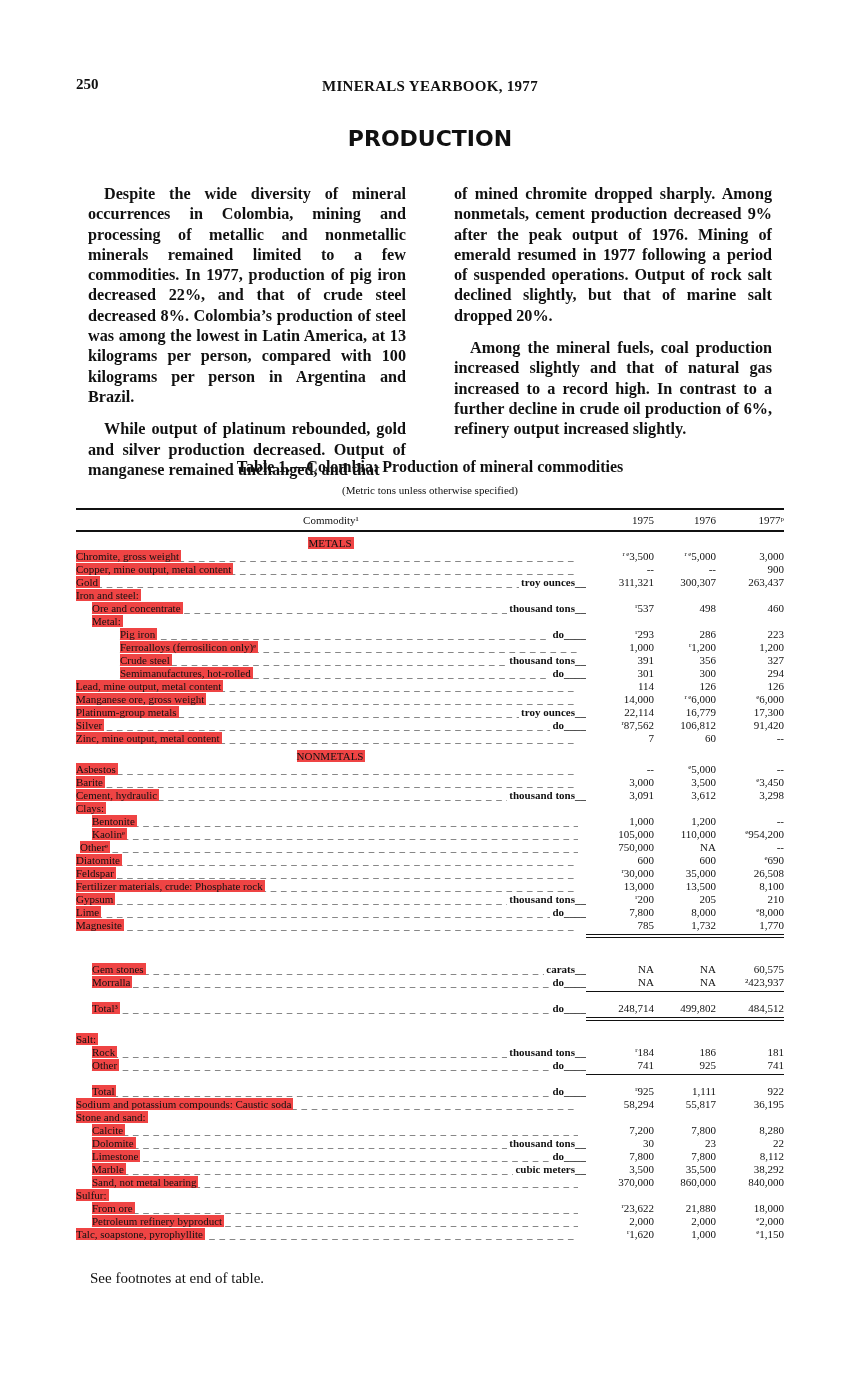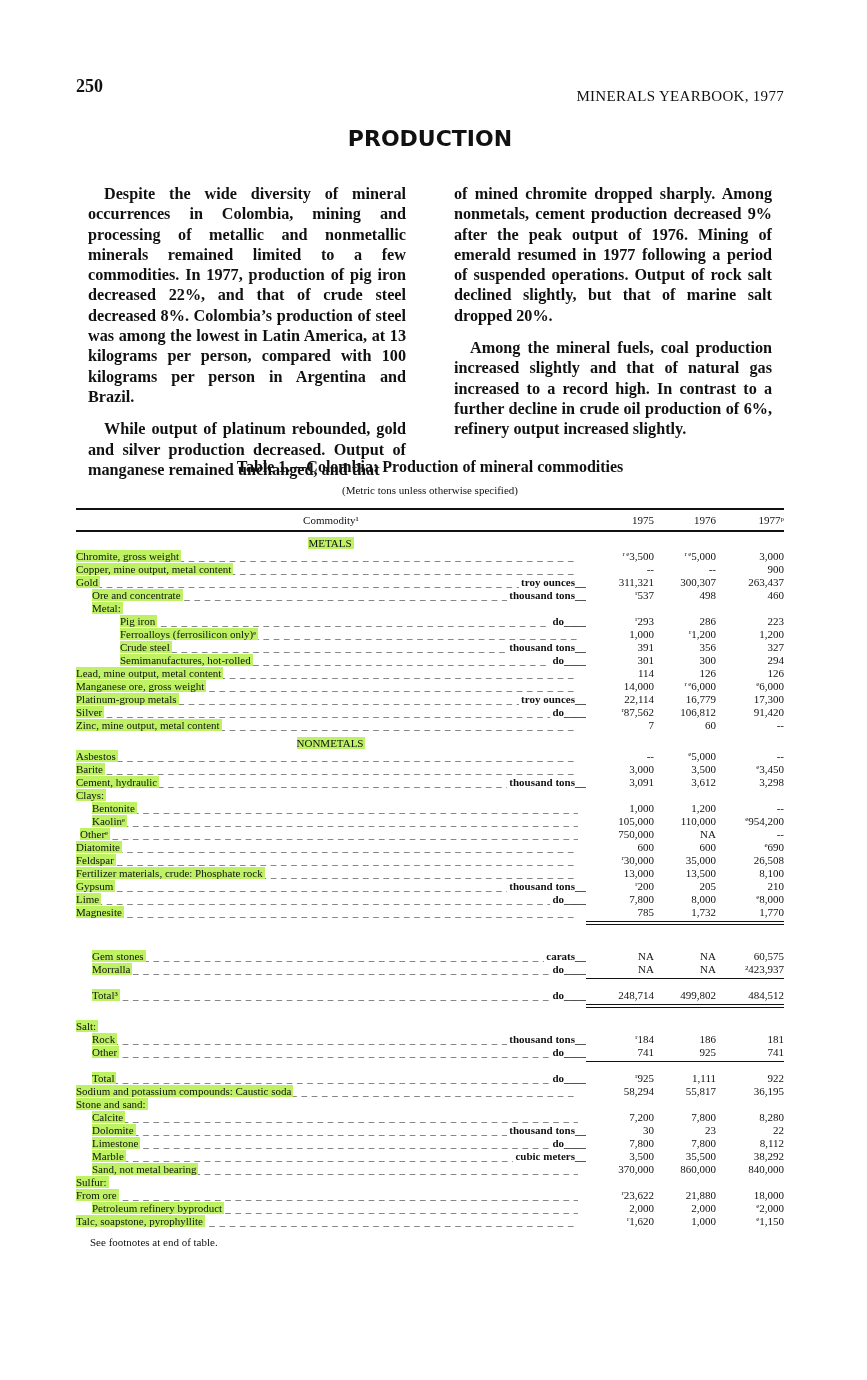--- a/index.html
+++ b/index.html
@@ -1,42 +1,42 @@
 <!DOCTYPE html>
 <html><head>
 <meta charset="utf-8">
 <style>
   html,body{margin:0;padding:0;background:#fff;}
   body{width:867px;height:1380px;position:relative;font-family:"DejaVu Serif","Liberation Serif",serif;color:#111;overflow:hidden;}
   .page{position:absolute;left:76px;top:0;width:708px;}
   .hdr{position:absolute;top:76px;left:0;width:708px;height:24px;}
-  .pgnum{position:absolute;left:0;top:0;font-size:18px;font-family:"Liberation Serif",serif;font-weight:bold;}
-  .runhead{position:absolute;left:0;width:708px;text-align:right;top:12px;font-size:15px;font-weight:normal;letter-spacing:0.3px;font-family:"Liberation Serif",serif;}
+  .pgnum{position:absolute;left:0;top:0;font-size:15px;font-family:"Liberation Serif",serif;font-weight:bold;}
+  .runhead{position:absolute;left:0;width:708px;text-align:center;top:2px;font-size:15px;font-weight:bold;letter-spacing:0.3px;font-family:"Liberation Serif",serif;}
   .sect{position:absolute;top:126px;left:0;width:708px;text-align:center;font-family:"DejaVu Sans",sans-serif;font-weight:bold;font-size:22px;}
   .cols{position:absolute;top:172px;left:0;width:708px;display:flex;justify-content:space-between;}
   .col{width:342px;font-family:"Liberation Serif",serif;font-size:16.2px;line-height:20.3px;text-align:justify;font-weight:bold;}
   .col p{margin:12px;text-indent:16px;}
   .ttitle{position:absolute;top:458px;left:0;width:708px;text-align:center;font-family:"Liberation Serif",serif;font-weight:bold;font-size:16px;}
   .tsub{position:absolute;top:484px;left:0;width:708px;text-align:center;font-family:"Liberation Serif",serif;font-size:11px;}
   .tbl{position:absolute;top:508px;left:0;width:708px;font-family:"Liberation Serif",serif;font-size:11px;}
   .rule2{border-top:2px solid #111;}
   .thead{display:flex;height:20px;align-items:center;border-bottom:2px solid #111;}
   .row{display:flex;height:13px;line-height:13px;white-space:nowrap;}
   .c0{width:510px;position:relative;overflow:hidden;}
   .num{width:66px;text-align:right;}
   .n1{width:68px;} .n2{width:62px;} .n3{width:68px;}
-  .lbl{position:relative;background:#bef264;padding-right:2px;z-index:1;}
+  .lbl{position:relative;background:#ef4444;padding-right:2px;z-index:1;}
   .dots{position:absolute;left:0;right:8px;top:0;overflow:hidden;letter-spacing:1px;}
   .unit{position:absolute;right:0;top:0;background:#fff;padding-left:2px;z-index:1;font-weight:bold;}
   .cat{text-align:center;height:18px;line-height:22px;padding-left:0;}
   .gap{height:10px;}
   sup{font-size:7px;vertical-align:top;line-height:8px;}
   .dbl{margin-left:510px;border-top:1px solid #111;border-bottom:1px solid #111;height:2px;margin-top:2px;margin-bottom:2px;}
   .sgl{margin-left:510px;border-top:1px solid #111;margin-top:2px;}
-  .foot{font-size:11px;margin-top:8px;padding-left:14px;}
+  .foot{font-size:15px;margin-top:29px;padding-left:14px;}
 </style>
 </head>
 <body>
 
 <div class="page">
   <div class="hdr">
     <div class="pgnum">250</div>
     <div class="runhead">MINERALS YEARBOOK, 1977</div>
   </div>
   <div class="sect">PRODUCTION</div>
@@ -82,20 +82,26 @@
           <div class="num n2">--</div>
           <div class="num n3">900</div>
         </div>
         <div class="row">
           <div class="c0"><span class="dots" style="padding-left: 0px;">_ _ _ _ _ _ _ _ _ _ _ _ _ _ _ _ _ _ _ _ _ _ _ _ _ _ _ _ _ _ _ _ _ _ _ _ _ _ _ _ _ _ _ _ _ _ _ _ _ _ _ _ _ _ _ _ _ _ _ _ _ _ _ _ _ _ _ _ _ _ _ _ _ _ _ _ _ _ _ _ _ _ _ _ _ _ _ _ _ _ _ _ _ _ _ _ _ _ _ _ _ _ _ _ _ _ _ _ _ _ _ _ _ _ _ _ _ _ _ _ </span><span class="lbl">Gold</span><span class="unit">troy ounces__</span></div>
           <div class="num n1">311,321</div>
           <div class="num n2">300,307</div>
           <div class="num n3">263,437</div>
         </div>
         <div class="row">
+          <div class="c0"><span class="lbl">Iron and steel:</span></div>
+          <div class="num n1"></div>
+          <div class="num n2"></div>
+          <div class="num n3"></div>
+        </div>
+        <div class="row">
           <div class="c0"><span class="dots" style="padding-left: 16px;">_ _ _ _ _ _ _ _ _ _ _ _ _ _ _ _ _ _ _ _ _ _ _ _ _ _ _ _ _ _ _ _ _ _ _ _ _ _ _ _ _ _ _ _ _ _ _ _ _ _ _ _ _ _ _ _ _ _ _ _ _ _ _ _ _ _ _ _ _ _ _ _ _ _ _ _ _ _ _ _ _ _ _ _ _ _ _ _ _ _ _ _ _ _ _ _ _ _ _ _ _ _ _ _ _ _ _ _ _ _ _ _ _ _ _ _ _ _ _ _ </span><span class="lbl" style="margin-left: 16px;">Ore and concentrate</span><span class="unit">thousand tons__</span></div>
           <div class="num n1"><sup>r</sup>537</div>
           <div class="num n2">498</div>
           <div class="num n3">460</div>
         </div>
         <div class="row">
           <div class="c0"><span class="lbl" style="margin-left: 16px;">Metal:</span></div>
           <div class="num n1"></div>
           <div class="num n2"></div>
           <div class="num n3"></div>
@@ -335,21 +341,21 @@
           <div class="num n2">860,000</div>
           <div class="num n3">840,000</div>
         </div>
         <div class="row">
           <div class="c0"><span class="lbl">Sulfur:</span></div>
           <div class="num n1"></div>
           <div class="num n2"></div>
           <div class="num n3"></div>
         </div>
         <div class="row">
-          <div class="c0"><span class="dots" style="padding-left: 16px;">_ _ _ _ _ _ _ _ _ _ _ _ _ _ _ _ _ _ _ _ _ _ _ _ _ _ _ _ _ _ _ _ _ _ _ _ _ _ _ _ _ _ _ _ _ _ _ _ _ _ _ _ _ _ _ _ _ _ _ _ _ _ _ _ _ _ _ _ _ _ _ _ _ _ _ _ _ _ _ _ _ _ _ _ _ _ _ _ _ _ _ _ _ _ _ _ _ _ _ _ _ _ _ _ _ _ _ _ _ _ _ _ _ _ _ _ _ _ _ _ </span><span class="lbl" style="">From ore</span></div>
+          <div class="c0"><span class="dots" style="padding-left: 16px;">_ _ _ _ _ _ _ _ _ _ _ _ _ _ _ _ _ _ _ _ _ _ _ _ _ _ _ _ _ _ _ _ _ _ _ _ _ _ _ _ _ _ _ _ _ _ _ _ _ _ _ _ _ _ _ _ _ _ _ _ _ _ _ _ _ _ _ _ _ _ _ _ _ _ _ _ _ _ _ _ _ _ _ _ _ _ _ _ _ _ _ _ _ _ _ _ _ _ _ _ _ _ _ _ _ _ _ _ _ _ _ _ _ _ _ _ _ _ _ _ </span><span class="lbl" style="margin-left: 16px;">From ore</span></div>
           <div class="num n1"><sup>r</sup>23,622</div>
           <div class="num n2">21,880</div>
           <div class="num n3">18,000</div>
         </div>
         <div class="row">
           <div class="c0"><span class="dots" style="padding-left: 16px;">_ _ _ _ _ _ _ _ _ _ _ _ _ _ _ _ _ _ _ _ _ _ _ _ _ _ _ _ _ _ _ _ _ _ _ _ _ _ _ _ _ _ _ _ _ _ _ _ _ _ _ _ _ _ _ _ _ _ _ _ _ _ _ _ _ _ _ _ _ _ _ _ _ _ _ _ _ _ _ _ _ _ _ _ _ _ _ _ _ _ _ _ _ _ _ _ _ _ _ _ _ _ _ _ _ _ _ _ _ _ _ _ _ _ _ _ _ _ _ _ </span><span class="lbl" style="margin-left: 16px;">Petroleum refinery byproduct</span></div>
           <div class="num n1">2,000</div>
           <div class="num n2">2,000</div>
           <div class="num n3"><sup>e</sup>2,000</div>
         </div>

